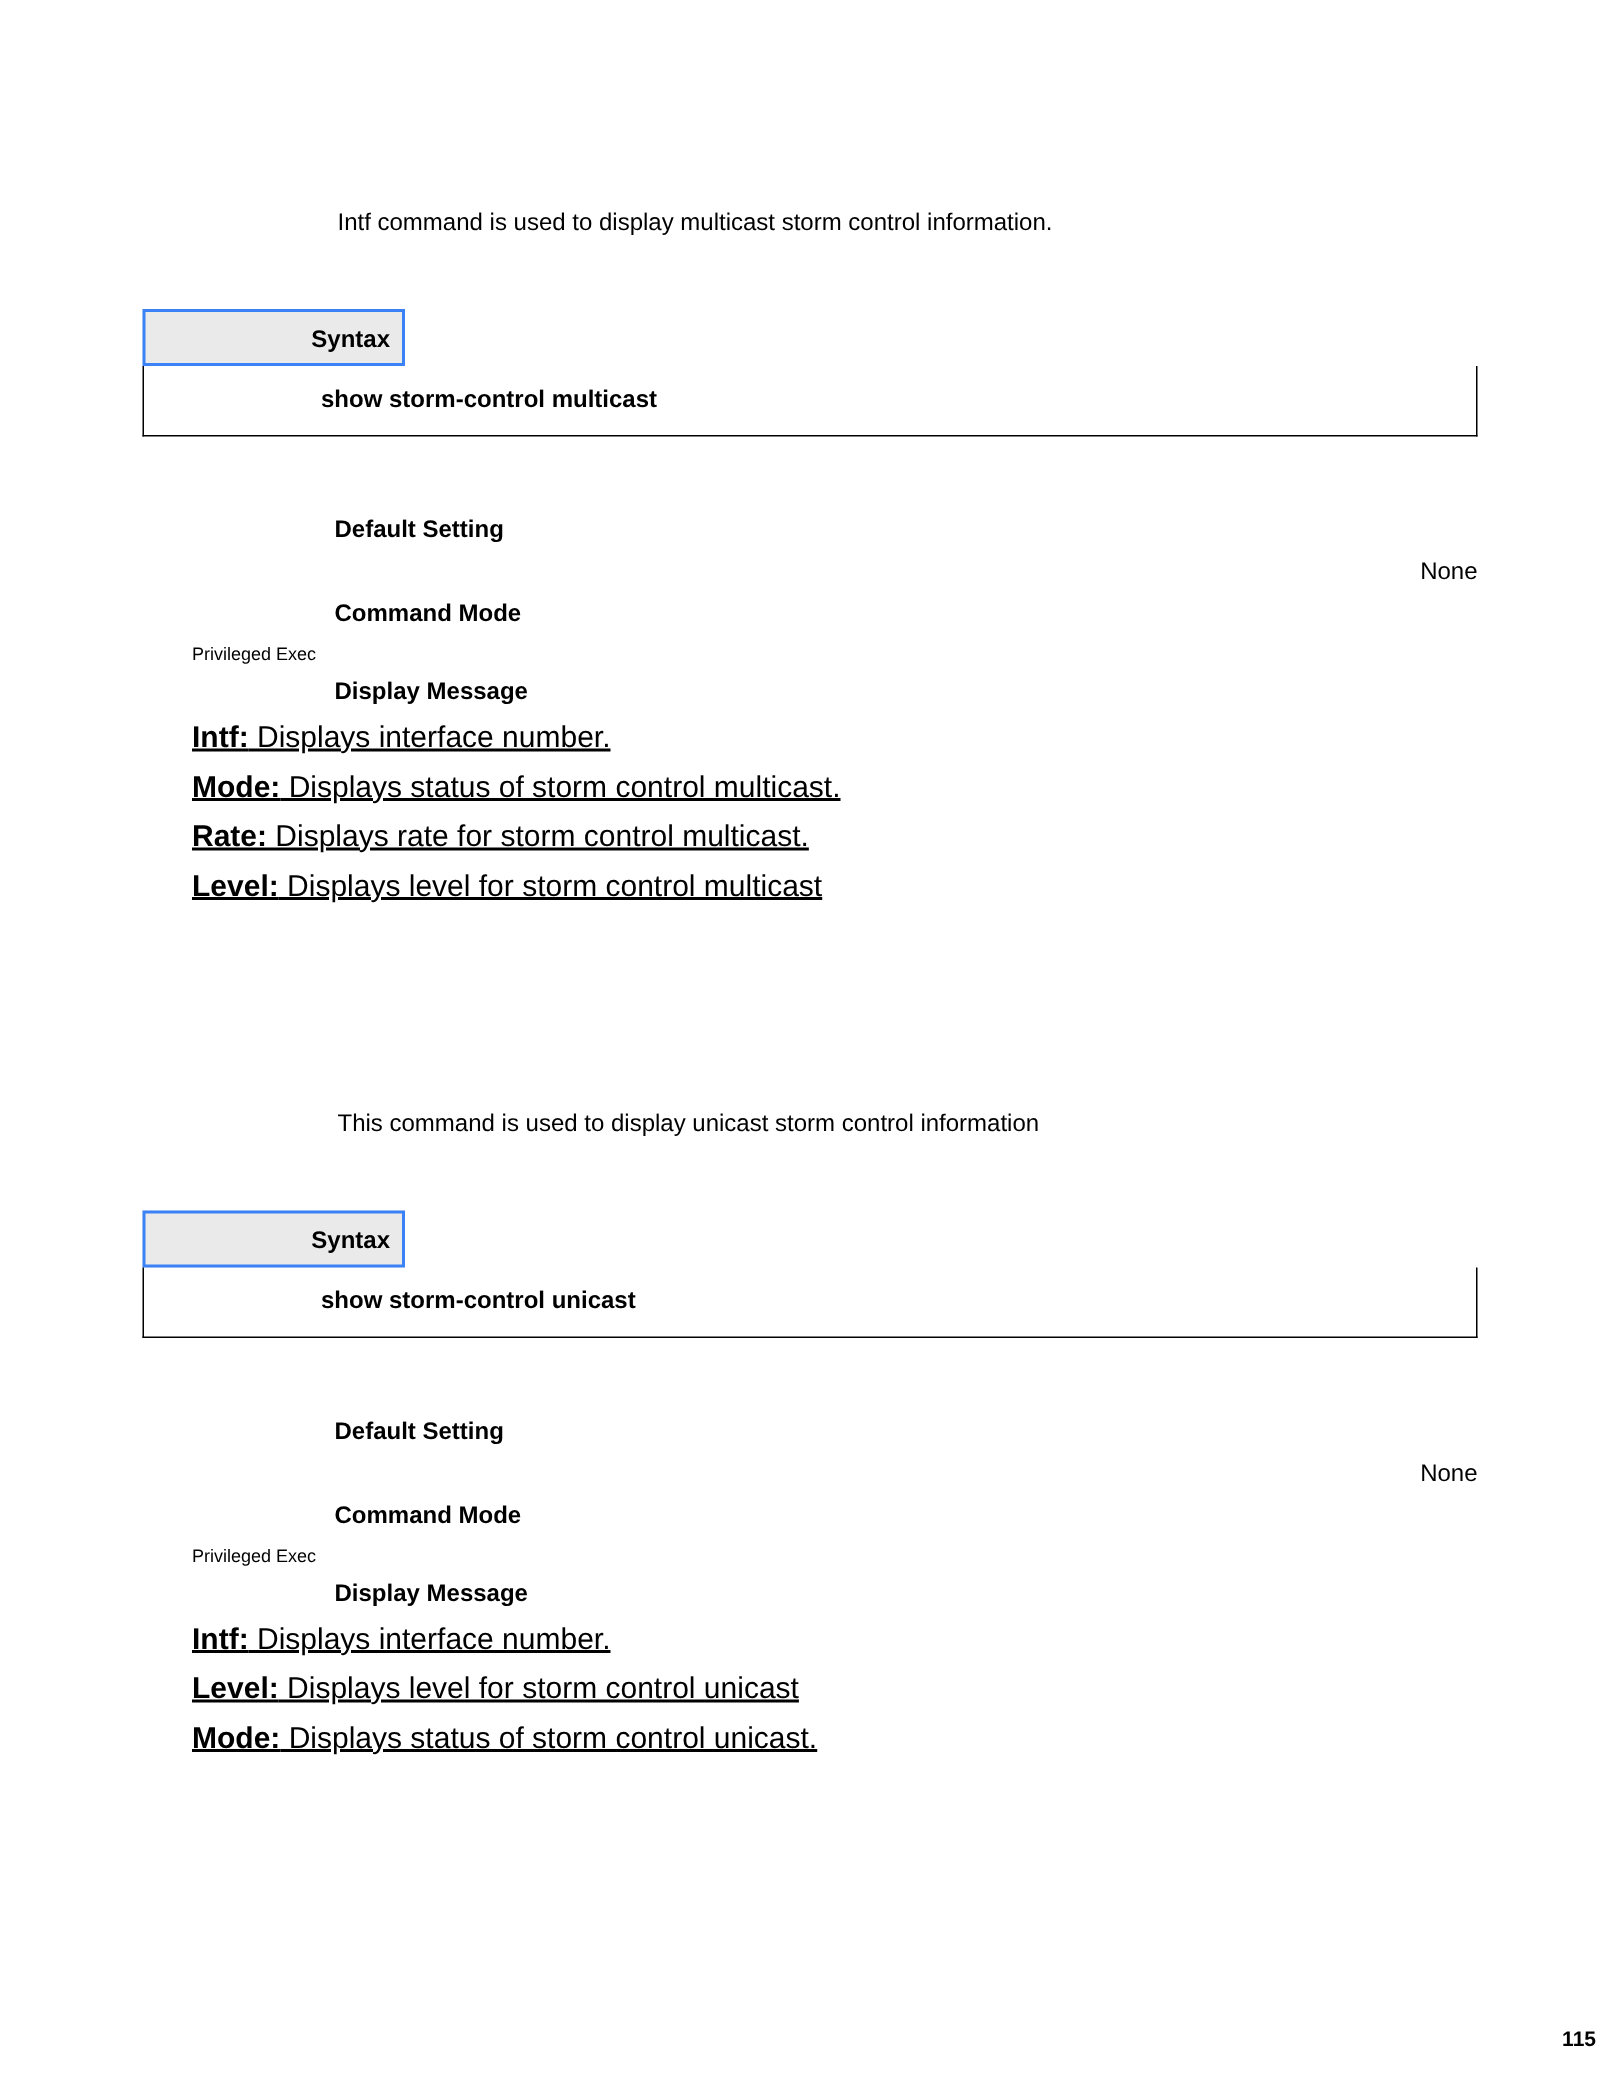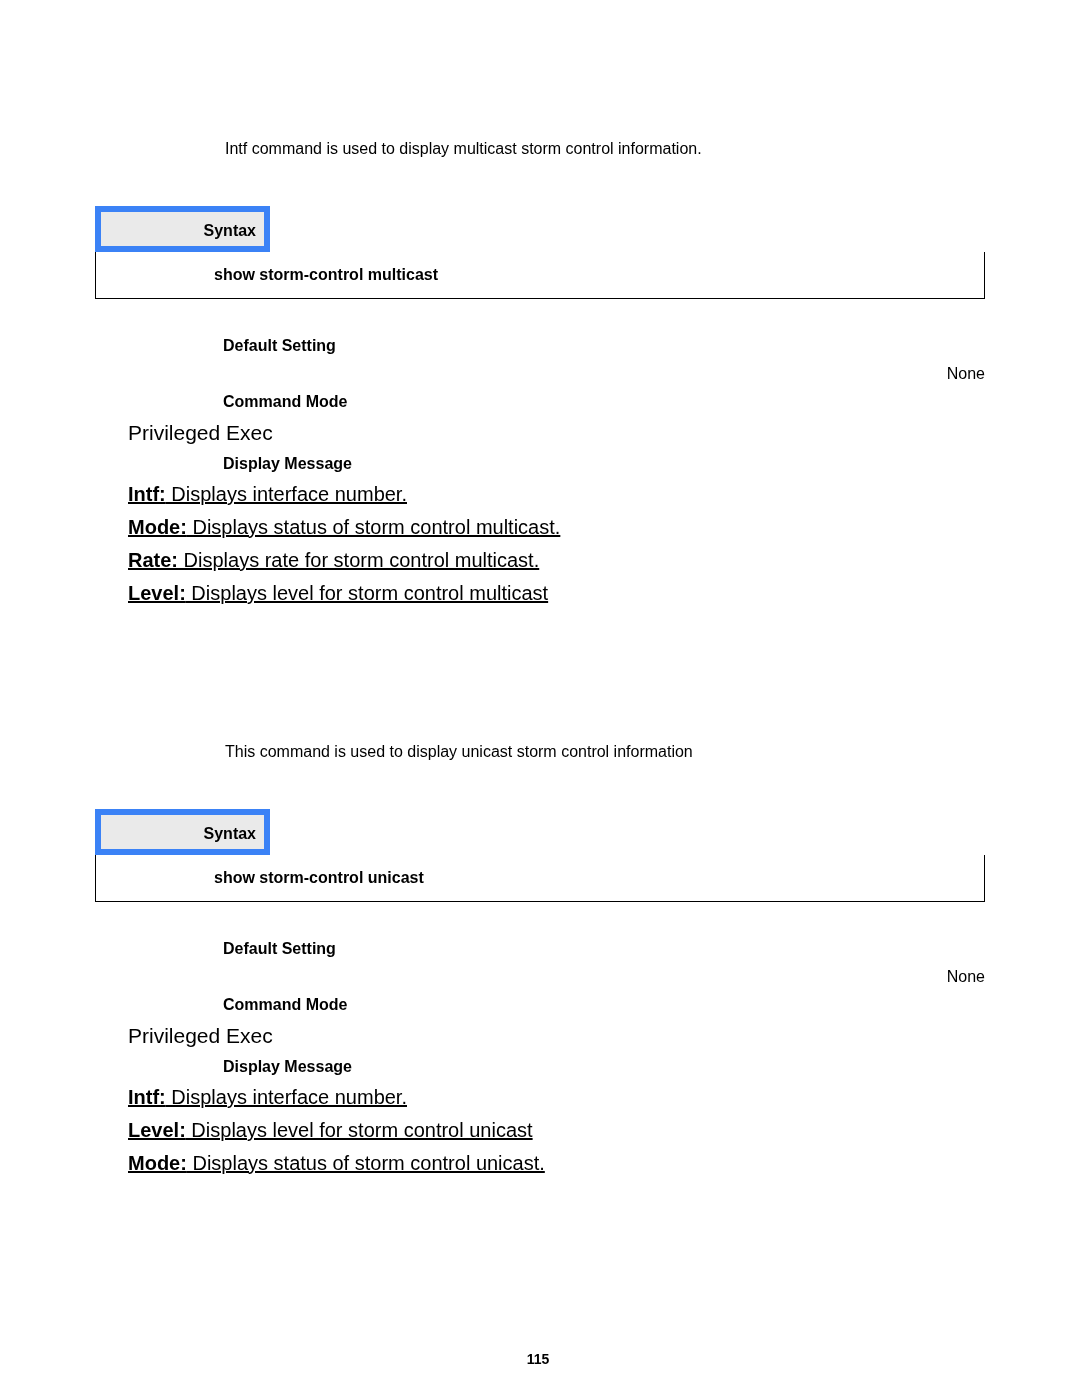--- a/index.html
+++ b/index.html
@@ -16,69 +16,69 @@
     padding: 140px 95px 60px 95px;
     min-height: 1397px;
     position: relative;
   }
   .intro {
     margin: 0 0 48px 130px;
     font-size: 16px;
   }
   .syntax-header {
     width: 175px;
-    border: 6px solid #3b82f6;
+    border: 2px solid #3b82f6;
     background: #eaeaea;
     padding: 10px 8px 6px 0;
     text-align: right;
     font-weight: bold;
     font-size: 16px;
   }
   .syntax-body {
     width: 100%;
     border: 1px solid #000;
     border-top: none;
     padding: 14px 16px 14px 118px;
     font-weight: bold;
     font-size: 16px;
   }
   .section-block {
-    margin-top: 38px;
+    margin-top: 54px;
   }
   .sub-head {
     font-weight: bold;
     margin-left: 128px;
     margin-bottom: 10px;
     font-size: 16px;
   }
   .sub-val-indent {
     margin-left: 128px;
     margin-bottom: 10px;
     font-size: 16px;
     text-align: right;
   }
   .sub-val-left {
     margin-left: 33px;
     margin-bottom: 10px;
-    font-size: 21px;
+    font-size: 12px;
   }
   .msg-line {
     margin-left: 33px;
     margin-bottom: 10px;
     font-size: 20px;
     text-decoration: underline;
   }
   .msg-line b { font-weight: bold; }
   .gap-large { height: 128px; }
   .page-num {
     position: absolute;
     bottom: 30px;
     left: 0;
-    right: 4px;
-    text-align: center;
+    right: 16px;
+    text-align: right;
     font-weight: bold;
     font-size: 14px;
   }
 </style>
 </head>
 <body>
 
 <div class="page">
 
   <div class="intro">Intf command is used to display multicast storm control information.</div>

